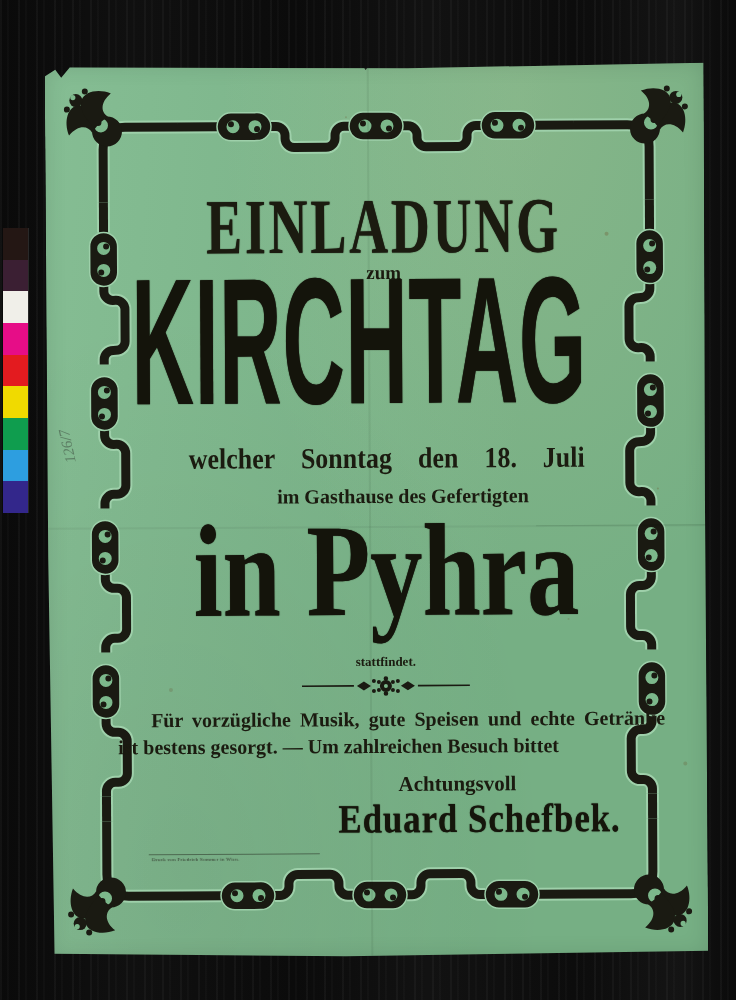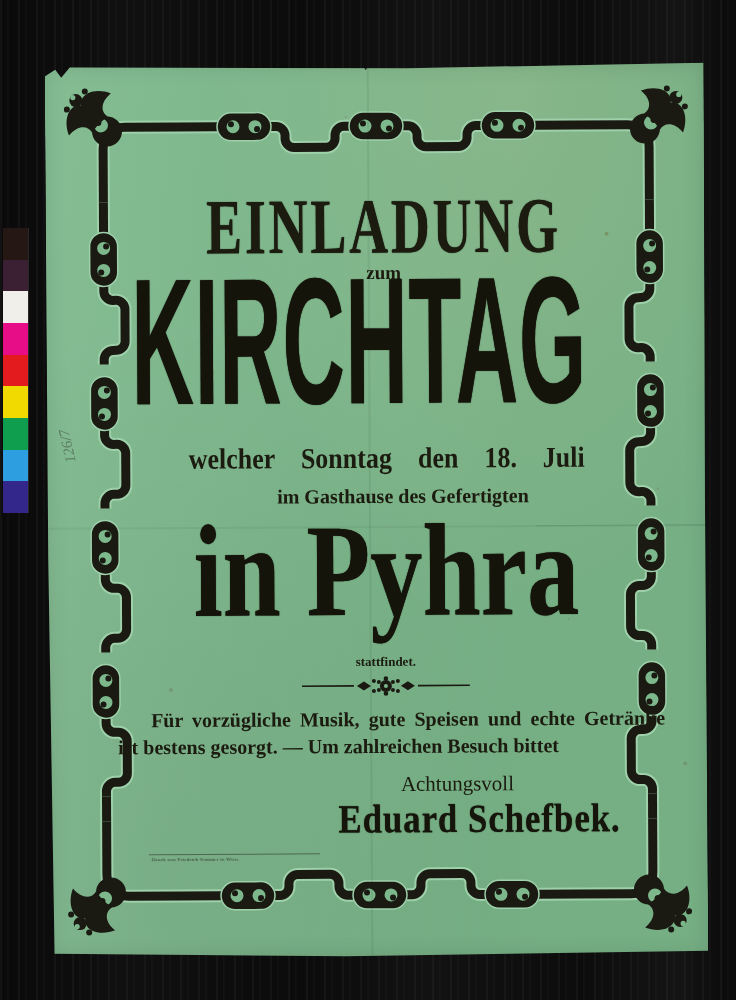--- a/index.html
+++ b/index.html
@@ -63,21 +63,21 @@
   .dateline{left:142px;top:378px;width:396px;font-weight:bold;font-size:26px;white-space:normal;
     text-align:justify;text-align-last:justify;transform:scale(1,1.12);transform-origin:top left;}
   .venue{left:356px;top:421px;font-weight:bold;font-size:20px;transform:translateX(-50%);}
   .pyhra{left:339px;top:441px;font-weight:bold;font-size:120px;line-height:1;color:#14140b;
     transform:translateX(-50%) scale(0.87,1.1);transform-origin:top center;text-shadow:0 0 1px #14140b;}
   .statt{left:338px;top:590px;font-weight:bold;font-size:13px;transform:translateX(-50%);text-align:center;}
   .divider{position:absolute;left:254px;top:612px;}
   .bodytext{left:70px;top:642px;width:547px;font-weight:bold;font-size:20px;line-height:27px;white-space:normal;}
   .bodytext .l1{padding-left:33px;text-align:justify;text-align-last:justify;}
   .bodytext .l2{text-align:left;}
-  .closing{left:409px;top:708px;font-weight:normal;font-size:21px;transform:translateX(-50%);}
+  .closing{left:409px;top:708px;font-weight:bold;font-size:21px;transform:translateX(-50%);}
   .signature{left:431px;top:733px;font-weight:bold;font-size:34px;letter-spacing:1px;color:#15150b;
     transform:translateX(-50%) scale(1.02,1.18);transform-origin:top center;text-shadow:0 0 1px #15150b;}
   .imprint-line{position:absolute;left:100px;top:789px;width:171px;height:1px;background:rgba(35,40,30,0.5);}
   .imprint{left:103px;top:792px;font-size:5px;letter-spacing:0.3px;color:#2c2f26;filter:blur(0.4px);}
   .pencil{left:4px;top:372px;font-style:italic;font-size:15px;color:rgba(60,75,62,0.55);
     transform:rotate(-102deg);transform-origin:center;}
 </style>
 </head>
 <body>
 

